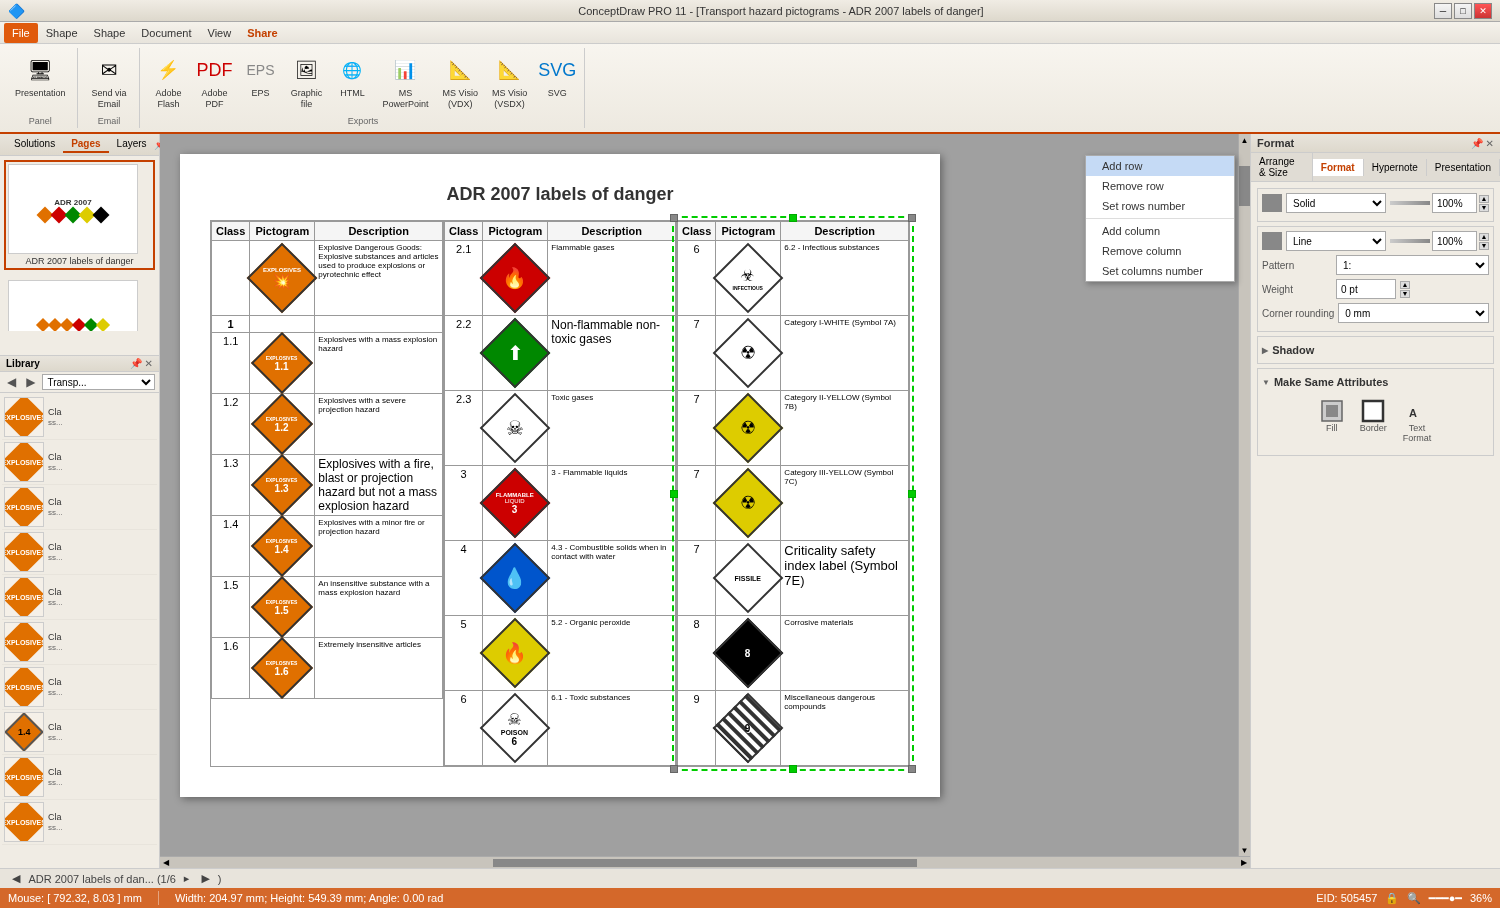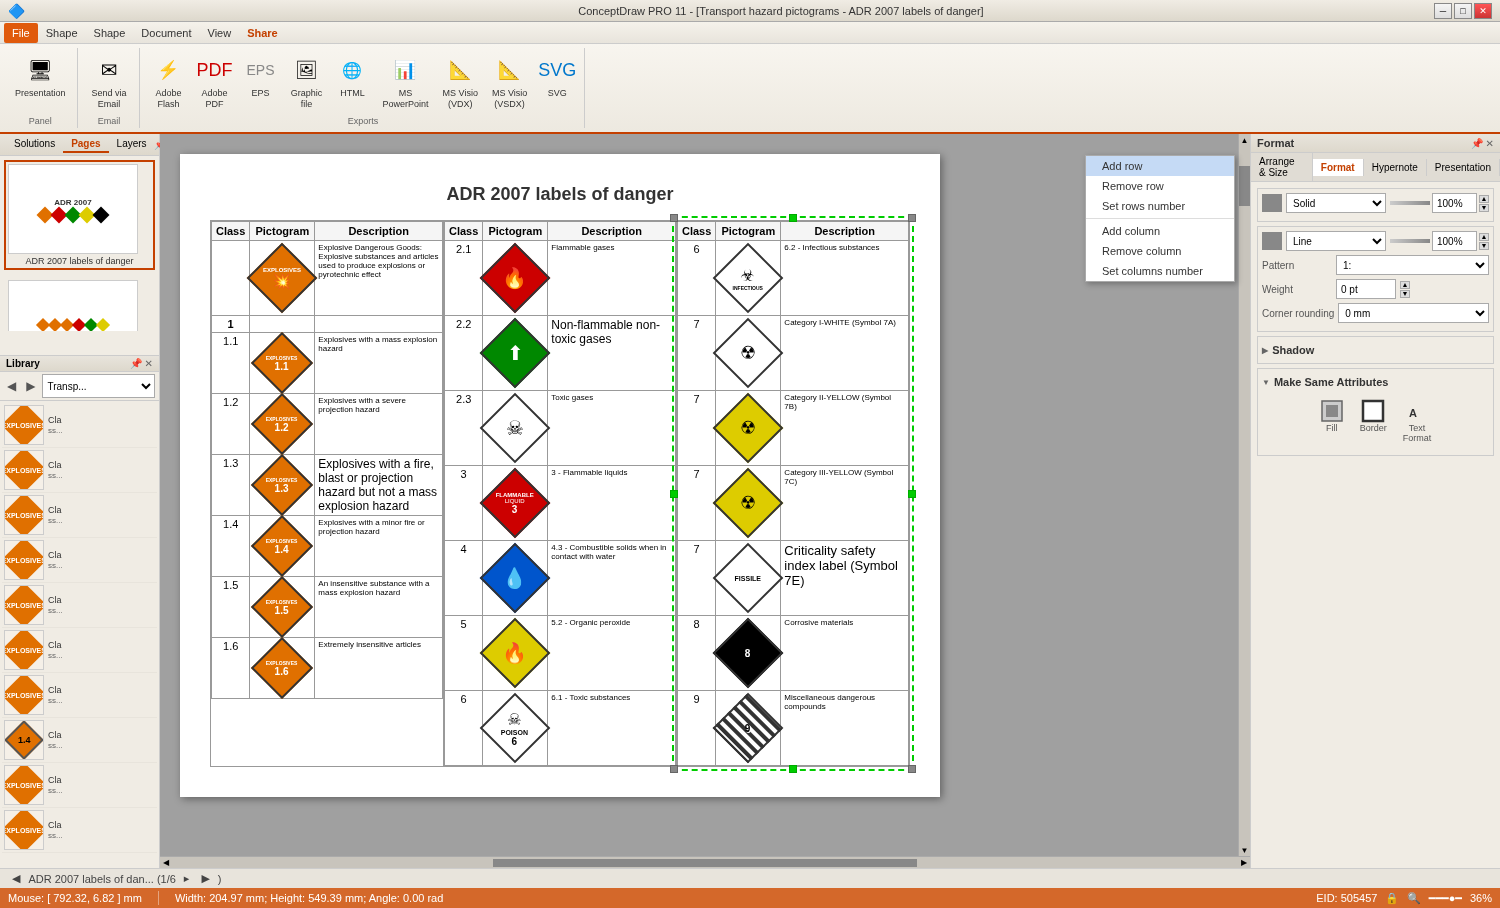--- a/index.html
+++ b/index.html
@@ -347,21 +347,21 @@
       display: flex;
       align-items: center;
       gap: 4px;
       padding: 2px 4px;
       border-bottom: 1px solid #ccc;
       background: #f0ece4;
     }
     .nav-arrow { cursor: pointer; font-size: 12px; color: #555; padding: 1px 3px; }
     .nav-select {
       flex: 1;
-      height: 24px;
+      height: 16px;
       font-size: 10px;
       border: 1px solid #aaa;
       background: white;
     }
 
     
     .canvas-vscroll {
       width: 12px;
       background: #c8c4bc;
       border-left: 1px solid #aaa;
@@ -1122,21 +1122,21 @@
 
 <div class="page-nav">
   <span class="page-nav-btn">◀</span>
   <span>ADR 2007 labels of dan... (1/6</span>
   <span class="page-nav-btn">▸</span>
   <span class="page-nav-btn">▶</span>
   <span>)</span>
 </div>
 
 <div class="status-bar">
-  <span class="status-item">Mouse: [ 792.32, 6.82 ] mm</span>
+  <span class="status-item">Mouse: [ 792.32, 8.03 ] mm</span>
   <div class="status-sep"></div>
   <span class="status-item">Width: 204.97 mm; Height: 549.39 mm; Angle: 0.00 rad</span>
   <div class="status-right">
     <span class="status-item">EID: 505457</span>
     <span class="status-item" style="cursor:pointer;">🔒</span>
     <span class="status-item" style="cursor:pointer;">🔍</span>
     <span class="status-item" style="cursor:pointer;">━━━●━</span>
     <span class="status-item">36%</span>
   </div>
 </div>

